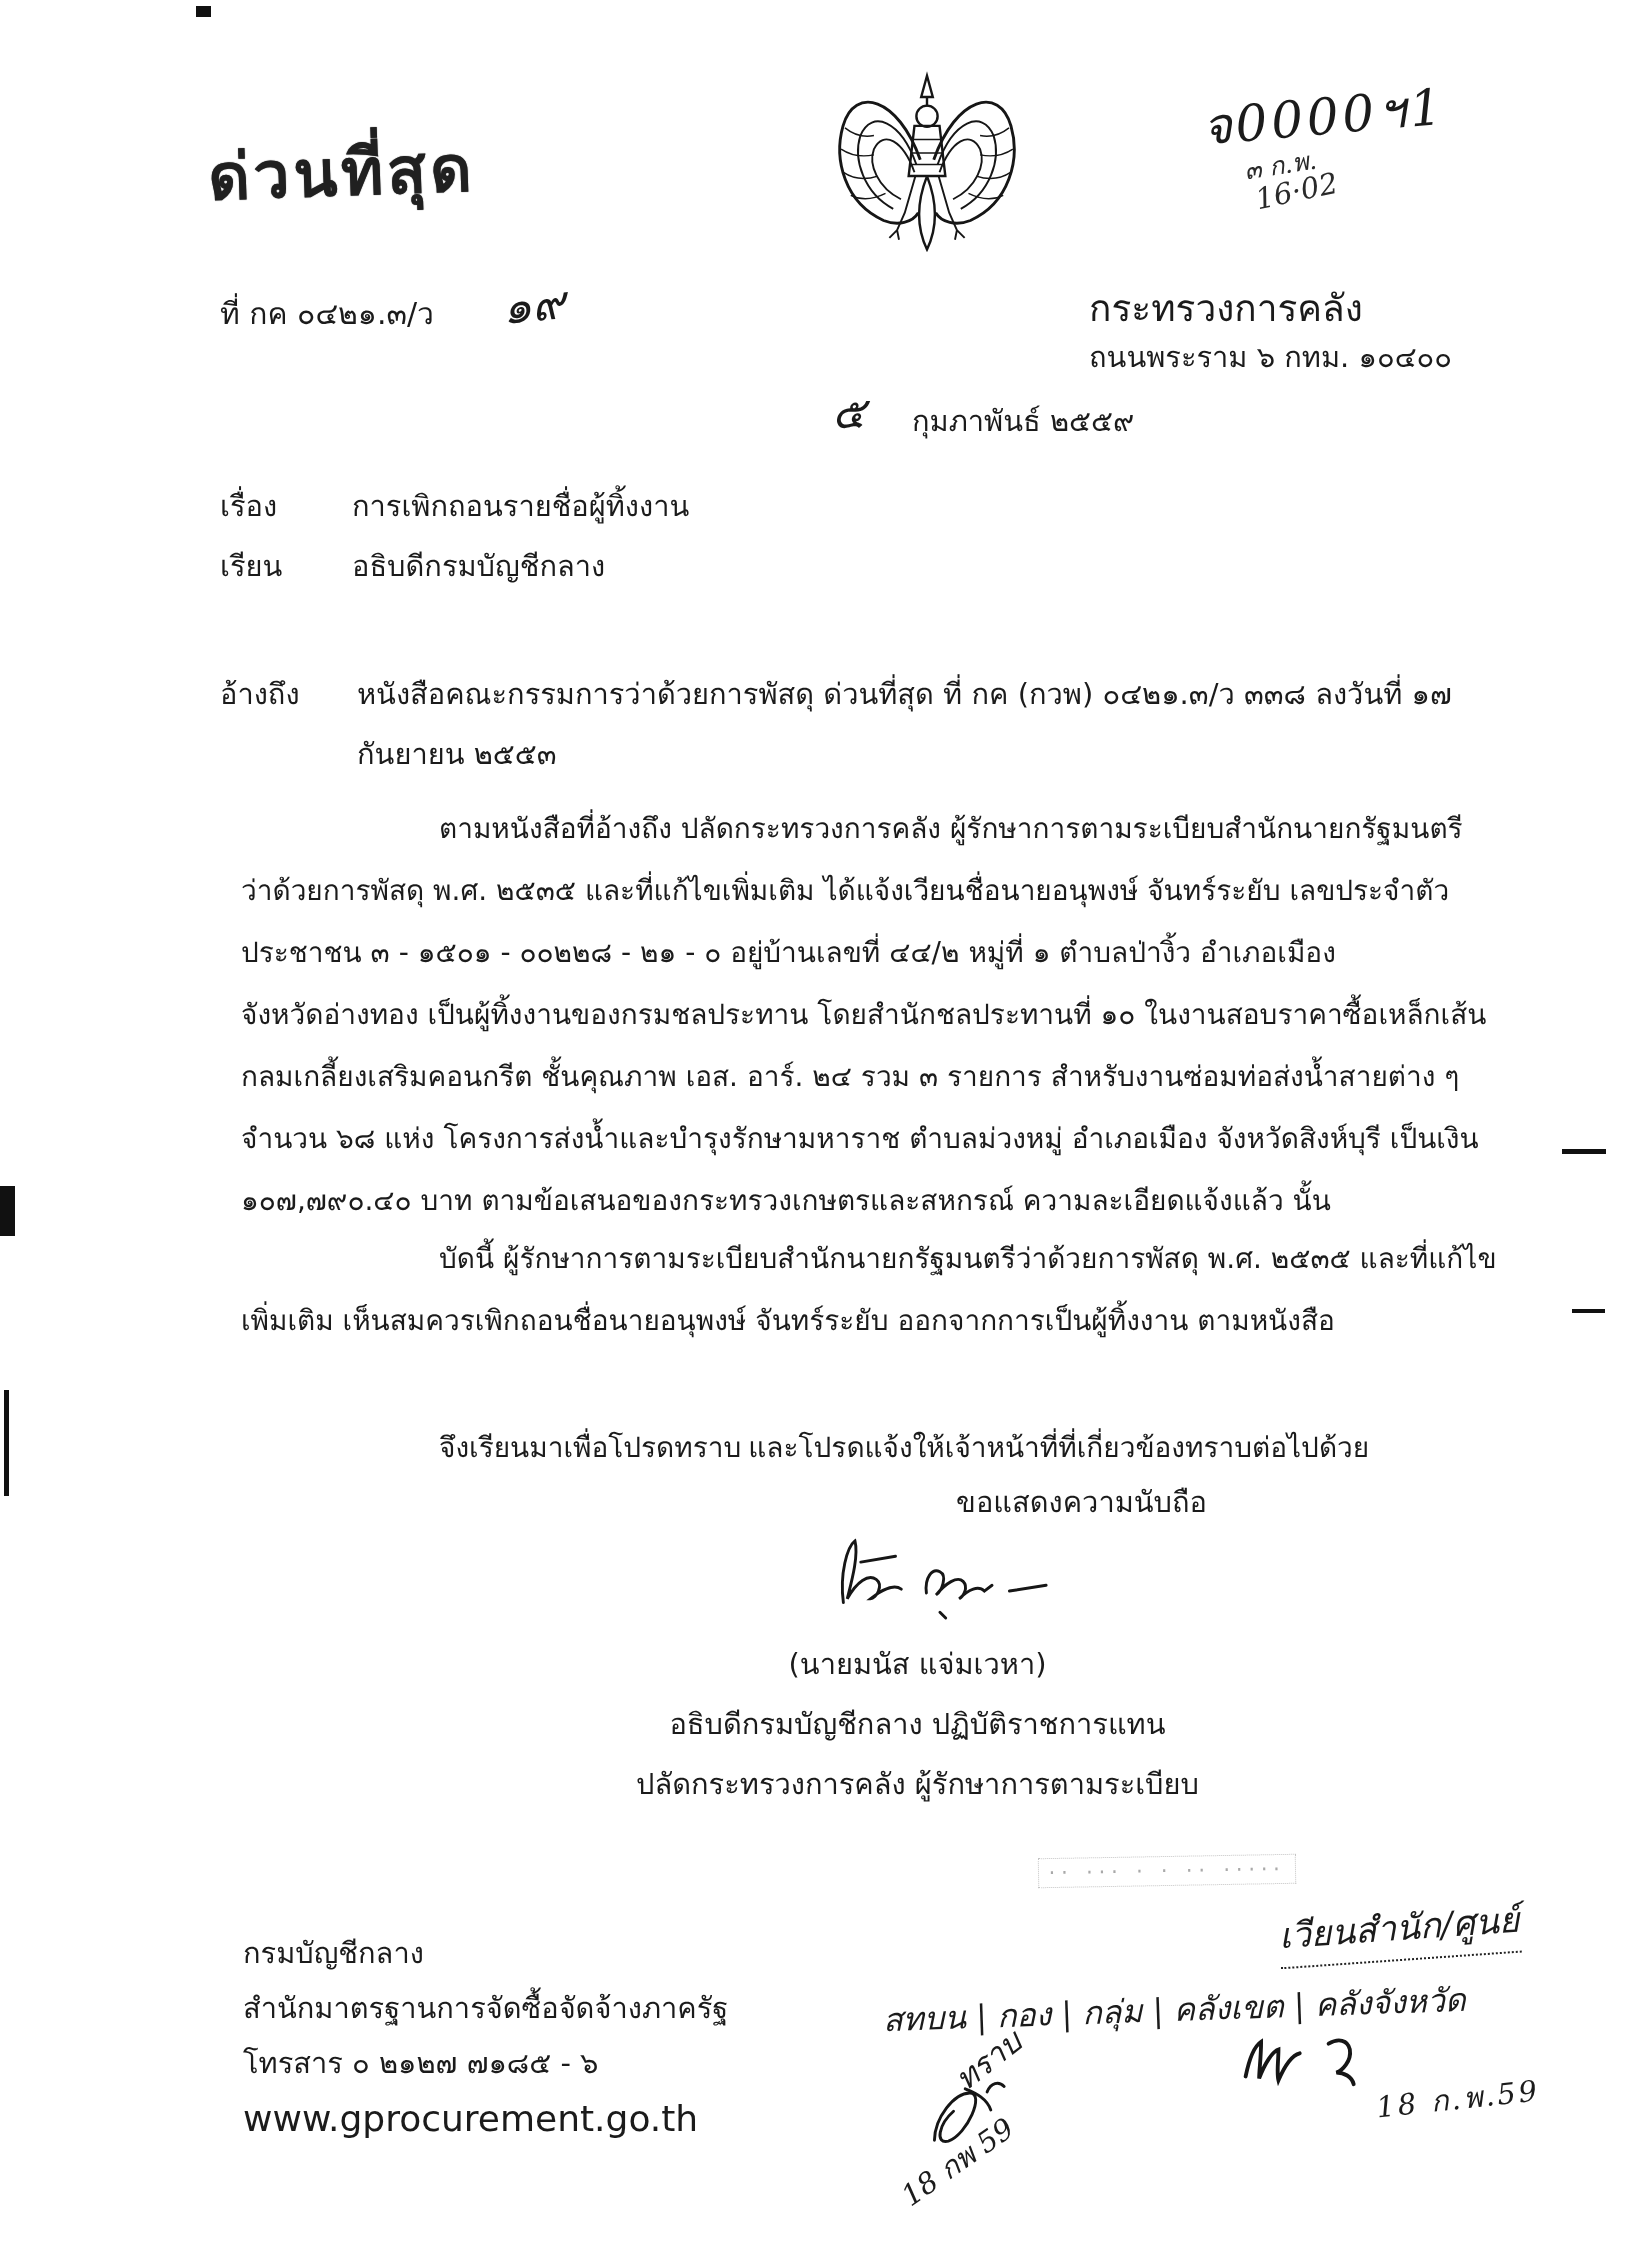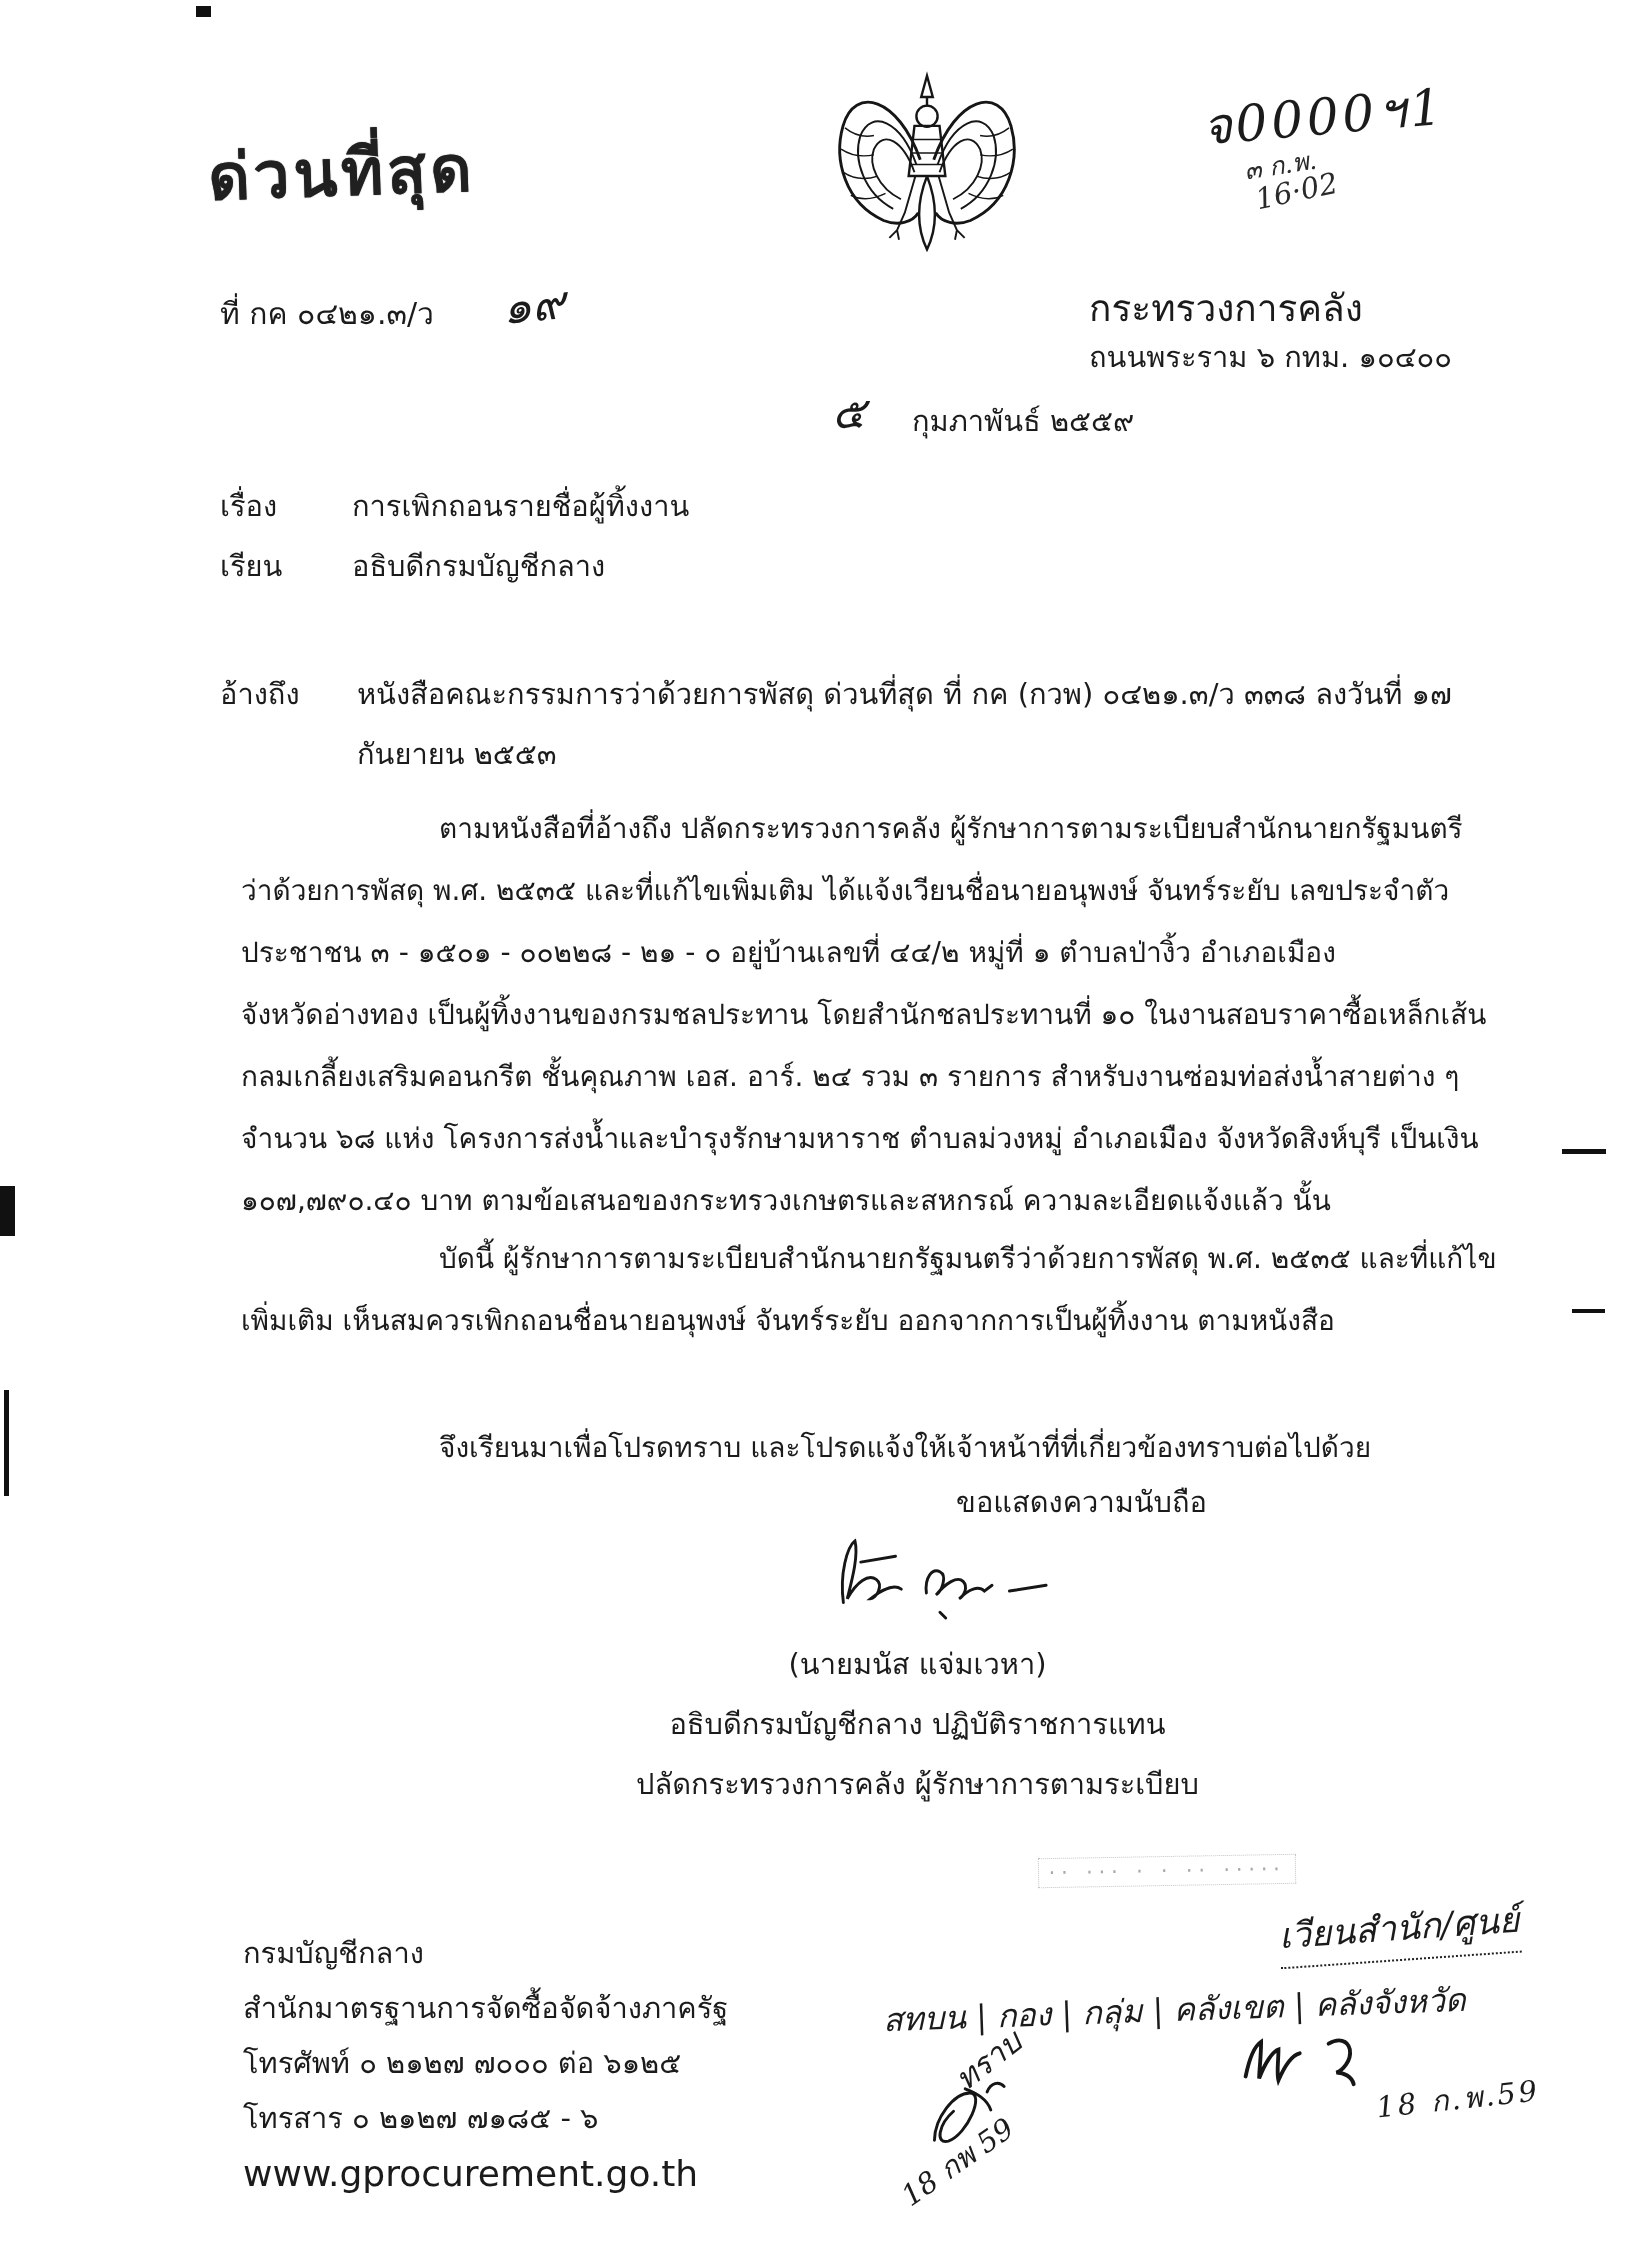--- a/index.html
+++ b/index.html
@@ -87,21 +87,21 @@
     <div class="body-text">กลมเกลี้ยงเสริมคอนกรีต ชั้นคุณภาพ เอส. อาร์. ๒๔ รวม ๓ รายการ  สำหรับงานซ่อมท่อส่งน้ำสายต่าง ๆ</div>
     <div class="body-text">จำนวน ๖๘ แห่ง  โครงการส่งน้ำและบำรุงรักษามหาราช  ตำบลม่วงหมู่  อำเภอเมือง  จังหวัดสิงห์บุรี  เป็นเงิน</div>
     <div class="body-text">๑๐๗,๗๙๐.๔๐ บาท  ตามข้อเสนอของกระทรวงเกษตรและสหกรณ์  ความละเอียดแจ้งแล้ว  นั้น</div>
   </div>
 
   <div class="abs" style="left:241px;top:1228px;width:1265px;">
     <div class="body-text" style="padding-left:198px;">บัดนี้  ผู้รักษาการตามระเบียบสำนักนายกรัฐมนตรีว่าด้วยการพัสดุ พ.ศ. ๒๕๓๕ และที่แก้ไข</div>
     <div class="body-text">เพิ่มเติม  เห็นสมควรเพิกถอนชื่อนายอนุพงษ์  จันทร์ระยับ  ออกจากการเป็นผู้ทิ้งงาน  ตามหนังสือ</div>
   </div>
 
-  <div class="abs body-text" style="left:439px;top:1417px;">จึงเรียนมาเพื่อโปรดทราบ  และโปรดแจ้งให้เจ้าหน้าที่ที่เกี่ยวข้องทราบต่อไปด้วย</div>
+  <div class="abs body-text" style="left:439px;top:1417px;font-family:Liberation Serif, serif;">จึงเรียนมาเพื่อโปรดทราบ  และโปรดแจ้งให้เจ้าหน้าที่ที่เกี่ยวข้องทราบต่อไปด้วย</div>
 
   <div class="abs center" style="left:628px;top:1479px;width:579px;font-size:29px;text-align:right;">ขอแสดงความนับถือ</div>
 
   <div class="abs" style="left:826px;top:1535px;">
     <svg width="251" height="87" viewBox="0 0 260 90" fill="none" stroke="#161616" stroke-width="3" stroke-linecap="round">
       <path d="M18,70 C14,40 22,12 30,6 C34,22 26,50 22,66 C32,48 44,40 52,46 C60,52 52,66 46,66 C56,58 70,50 78,56"></path>
       <path d="M36,28 L72,22"></path>
       <path d="M104,60 C102,44 110,34 118,38 C126,42 120,58 114,62 C124,50 136,42 142,48 C148,54 142,64 138,66 C148,56 158,52 164,58 L172,52"></path>
       <path d="M190,58 L228,52"></path>
       <path d="M118,80 L124,86"></path>
@@ -131,19 +131,18 @@
     <svg width="164" height="68" viewBox="0 0 170 70" fill="none" stroke="#161616" stroke-width="4" stroke-linecap="round">
       <path d="M10,50 C14,30 20,18 26,14 C26,30 24,44 24,52 C30,36 38,24 44,22 C44,34 42,46 44,54 C50,40 58,28 66,26"></path>
       <path d="M96,16 C106,10 116,12 118,22 C120,34 110,44 104,46 C112,46 120,50 122,58"></path>
     </svg>
   </div>
   <div class="abs hand" style="left:1376px;top:2076px;font-size:29px;transform:rotate(-6deg);letter-spacing:2.9px;">18 ก.พ.59</div>
 
   <div class="abs" style="left:243px;top:1926px;font-size:29px;line-height:55px;">
     <div>กรมบัญชีกลาง</div>
     <div>สำนักมาตรฐานการจัดซื้อจัดจ้างภาครัฐ</div>
-    <div>โทรศัพท์ ๐ ๒๑๒๗ ๗๐๐๐ ต่อ ๖๑๒๕</div>
     <div>โทรสาร ๐ ๒๑๒๗ ๗๑๘๕ - ๖</div>
     <div style="font-size:36px;">www.gprocurement.go.th</div>
   </div>
 
 </div>
 
 
 </body></html>

